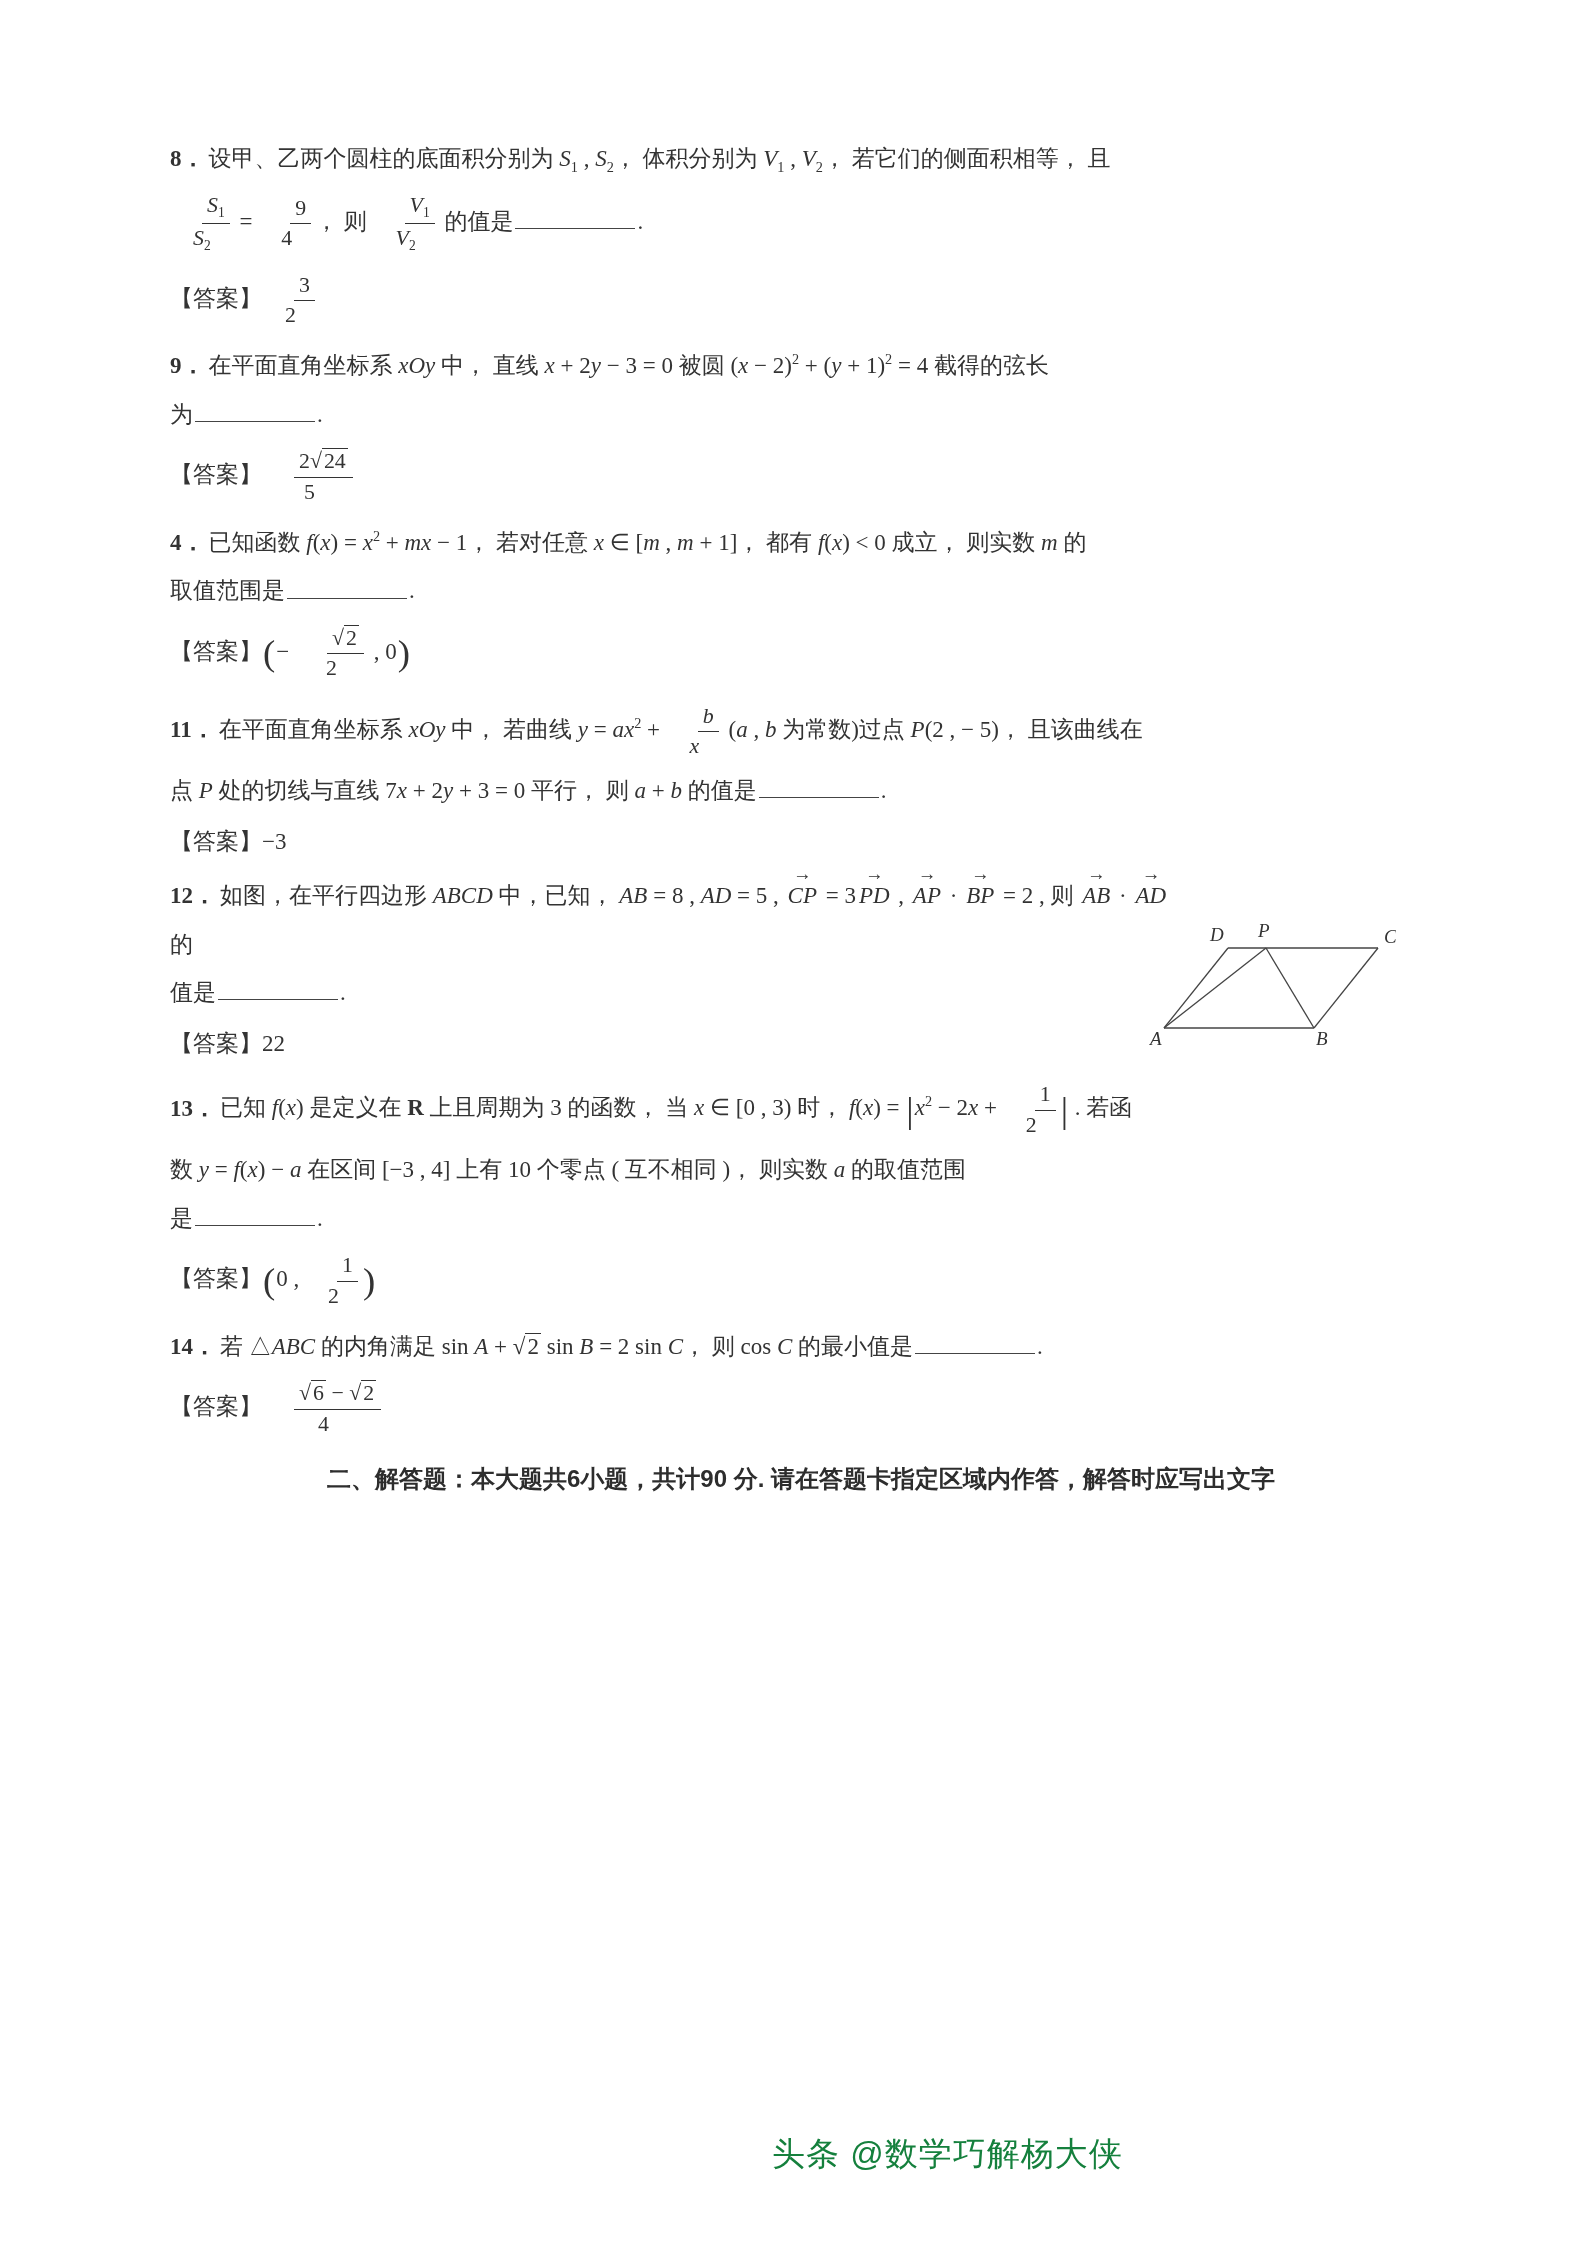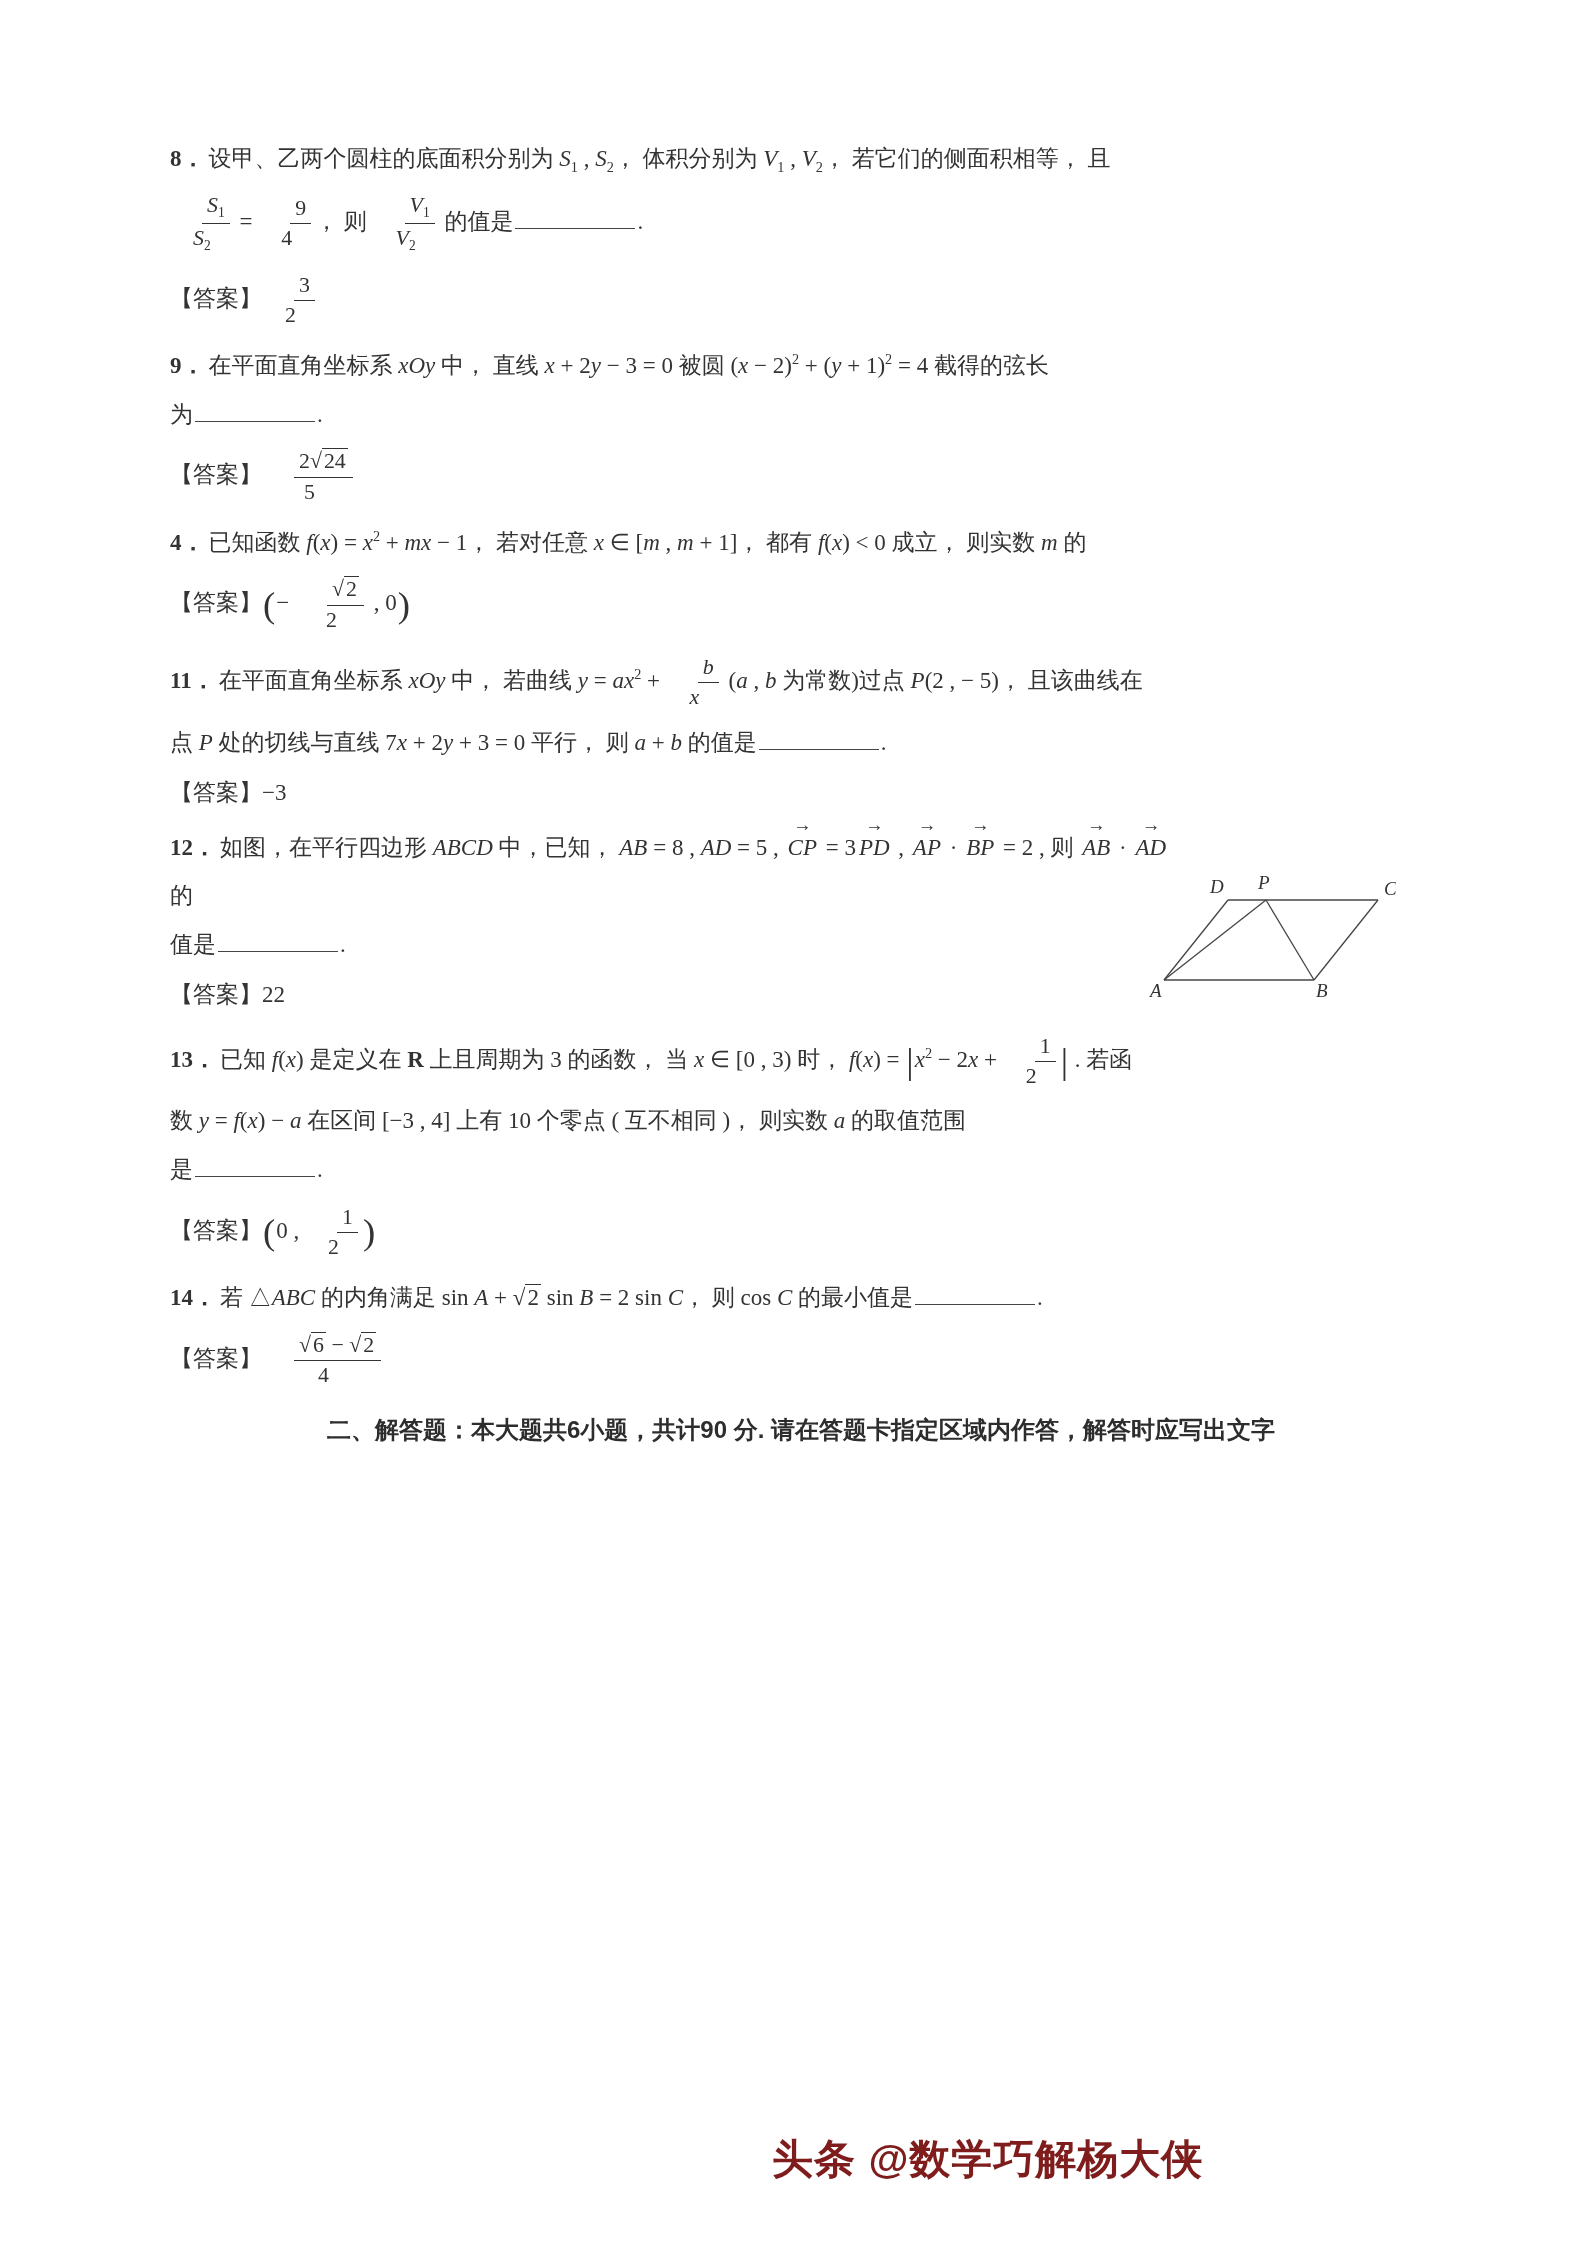--- a/index.html
+++ b/index.html
@@ -31,41 +31,42 @@
   .blank { display:inline-block; width:120px; height:1.05em; border-bottom:1.2px solid #444; vertical-align:baseline; margin:0 2px; }
   .bigp { display:inline-block; font-size:1.6em; line-height:1; vertical-align:middle; font-weight:300; margin:0 1px; }
   .figure { position:absolute; right:36px; top:48px; }
   .fig-label { font-size:19px; font-style:italic; fill:#333; font-family:"Liberation Serif", serif; }
   .section-heading {
     font-family:"Liberation Sans", sans-serif; font-weight:bold;
     font-size:24px; line-height:1.75; margin-top:20px; color:#2d2d2d;text-align:center;
   }
   .footer {
     position:absolute; left:772px; top:2132px;
-    font-family:"Liberation Sans", sans-serif; font-weight:bold;
-    font-size:41px; color:#7f1d1d; letter-spacing:1px;
+    font-family:"Liberation Sans", sans-serif; font-weight:normal;
+    font-size:33px; color:#15803d; letter-spacing:1px;
   }
 </style>
 </head>
 <body>
 
 <div class="content">
   <div id="questions">
       <div class="question">
         <div class="qline"><span class="qnum">8．</span>设甲、乙两个圆柱的底面积分别为 <span class="mi">S</span><sub>1</sub> , <span class="mi">S</span><sub>2</sub>， 体积分别为 <span class="mi">V</span><sub>1</sub> , <span class="mi">V</span><sub>2</sub>， 若它们的侧面积相等， 且</div>
         <div class="qline"><span class="frac"><span class="num"><span class="mi">S</span><sub>1</sub></span><span class="den"><span class="mi">S</span><sub>2</sub></span></span> = <span class="frac"><span class="num">9</span><span class="den">4</span></span>， 则 <span class="frac"><span class="num"><span class="mi">V</span><sub>1</sub></span><span class="den"><span class="mi">V</span><sub>2</sub></span></span> 的值是<span class="blank"></span>.</div>
         <div class="answer-row"><span class="answer-label">【答案】</span><span class="frac"><span class="num">3</span><span class="den">2</span></span></div>
       </div>
       <div class="question">
         <div class="qline"><span class="qnum">9．</span>在平面直角坐标系 <span class="mi">xOy</span> 中， 直线 <span class="mi">x</span> + 2<span class="mi">y</span> − 3 = 0 被圆 (<span class="mi">x</span> − 2)<sup>2</sup> + (<span class="mi">y</span> + 1)<sup>2</sup> = 4 截得的弦长</div>
         <div class="qline">为<span class="blank"></span>.</div>
         <div class="answer-row"><span class="answer-label">【答案】</span><span class="frac"><span class="num">2<span class="sqrt">√<span class="rad">24</span></span></span><span class="den">5</span></span></div>
       </div>
       <div class="question">
         <div class="qline"><span class="qnum">4．</span>已知函数 <span class="mi">f</span>(<span class="mi">x</span>) = <span class="mi">x</span><sup>2</sup> + <span class="mi">mx</span> − 1， 若对任意 <span class="mi">x</span> ∈ [<span class="mi">m</span> , <span class="mi">m</span> + 1]， 都有 <span class="mi">f</span>(<span class="mi">x</span>) &lt; 0 成立， 则实数 <span class="mi">m</span> 的</div>
+        <div class="qline">取值范围是<span class="blank"></span>.</div>
         <div class="answer-row"><span class="answer-label">【答案】</span><span class="bigp">(</span>− <span class="frac"><span class="num"><span class="sqrt">√<span class="rad">2</span></span></span><span class="den">2</span></span> , 0<span class="bigp">)</span></div>
       </div>
       <div class="question">
         <div class="qline"><span class="qnum">11．</span>在平面直角坐标系 <span class="mi">xOy</span> 中， 若曲线 <span class="mi">y</span> = <span class="mi">ax</span><sup>2</sup> + <span class="frac"><span class="num"><span class="mi">b</span></span><span class="den"><span class="mi">x</span></span></span> (<span class="mi">a</span> , <span class="mi">b</span> 为常数)过点 <span class="mi">P</span>(2 , − 5)， 且该曲线在</div>
         <div class="qline">点 <span class="mi">P</span> 处的切线与直线 7<span class="mi">x</span> + 2<span class="mi">y</span> + 3 = 0 平行， 则 <span class="mi">a</span> + <span class="mi">b</span> 的值是<span class="blank"></span>.</div>
         <div class="answer-row"><span class="answer-label">【答案】</span>−3</div>
       </div>
       <div class="question">
         <div class="qline"><span class="qnum">12．</span>如图，在平行四边形 <span class="mi">ABCD</span> 中，已知， <span class="mi">AB</span> = 8 , <span class="mi">AD</span> = 5 , <span class="vec"><span class="vec-arrow">→</span><span class="vec-body">CP</span></span> = 3<span class="vec"><span class="vec-arrow">→</span><span class="vec-body">PD</span></span> , <span class="vec"><span class="vec-arrow">→</span><span class="vec-body">AP</span></span> · <span class="vec"><span class="vec-arrow">→</span><span class="vec-body">BP</span></span> = 2 , 则 <span class="vec"><span class="vec-arrow">→</span><span class="vec-body">AB</span></span> · <span class="vec"><span class="vec-arrow">→</span><span class="vec-body">AD</span></span></div>
         <div class="qline">的</div>

